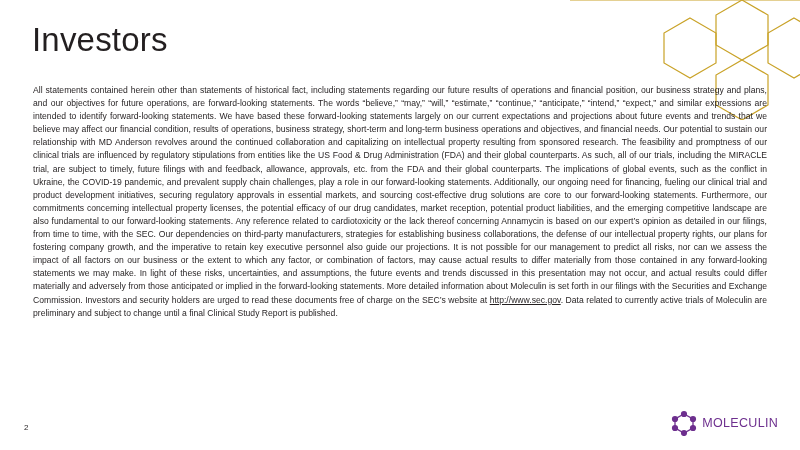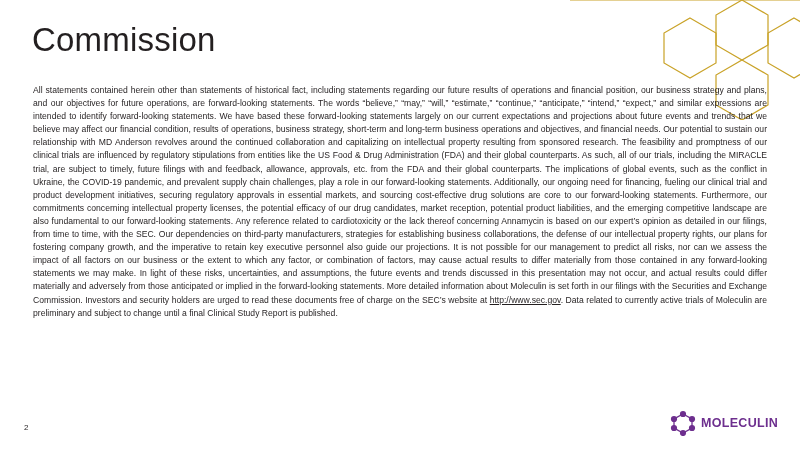--- a/index.html
+++ b/index.html
@@ -80,21 +80,21 @@
     align-items: center;
     gap: 5px;
   }
   .logo-mark {
     width: 26px;
     height: 26px;
     position: relative;
   }
   .logo-text {
     font-size: 12.5px;
-    font-weight: bold;
+    font-weight: normal;
     color: #6d2f8e;
     letter-spacing: 0.3px;
   }
 </style>
 </head>
 <body>
 
 <div class="slide">
 
   <div class="deco">
@@ -102,21 +102,21 @@
       <g fill="none" stroke="#c9a227" stroke-width="1.2">
         <polygon points="655,0 0,0 0,0 0,0 0,0 0,0"></polygon>
         <polygon points="120,18 146,33 146,63 120,78 94,63 94,33"></polygon>
         <polygon points="172,0 198,15 198,45 172,60 146,45 146,15"></polygon>
         <polygon points="224,18 250,33 250,63 224,78 198,63 198,33"></polygon>
         <polygon points="172,60 198,75 198,105 172,120 146,105 146,75"></polygon>
       </g>
     </svg>
   </div>
 
-  <div class="title">Commission</div>
+  <div class="title">Investors</div>
 
   <div class="body-text">
     <p><span>All statements contained herein other than statements of historical fact, including statements regarding our future results of operations and financial position, our business strategy and plans, and our objectives for future operations, are forward-looking statements. The words “believe,” “may,” “will,” “estimate,” “continue,” “anticipate,” “intend,” “expect,” and similar expressions are intended to identify forward-looking statements. We have based these forward-looking statements largely on our current expectations and projections about future events and trends that we believe may affect our financial condition, results of operations, business strategy, short-term and long-term business operations and objectives, and financial needs. Our potential to sustain our relationship with MD Anderson revolves around the continued collaboration and capitalizing on intellectual property resulting from sponsored research. The feasibility and promptness of our clinical trials are influenced by regulatory stipulations from entities like the US Food &amp; Drug Administration (FDA) and their global counterparts. As such, all of our trials, including the MIRACLE trial, are subject to timely, future filings with and feedback, allowance, approvals, etc. from the FDA and their global counterparts. The implications of global events, such as the conflict in Ukraine, the COVID-19 pandemic, and prevalent supply chain challenges, play a role in our forward-looking statements. Additionally, our ongoing need for financing, fueling our clinical trial and product development initiatives, securing regulatory approvals in essential markets, and sourcing cost-effective drug solutions are core to our forward-looking statements. Furthermore, our commitments concerning intellectual property licenses, the potential efficacy of our drug candidates, market reception, potential product liabilities, and the emerging competitive landscape are also fundamental to our forward-looking statements. Any reference related to cardiotoxicity or the lack thereof concerning Annamycin is based on our expert’s opinion as detailed in our filings, from time to time, with the SEC. Our dependencies on third-party manufacturers, strategies for establishing business collaborations, the defense of our intellectual property rights, our plans for fostering company growth, and the imperative to retain key executive personnel also guide our projections. It is not possible for our management to predict all risks, nor can we assess the impact of all factors on our business or the extent to which any factor, or combination of factors, may cause actual results to differ materially from those contained in any forward-looking statements we may make. In light of these risks, uncertainties, and assumptions, the future events and trends discussed in this presentation may not occur, and actual results could differ materially and adversely from those anticipated or implied in the forward-looking statements. More detailed information about Moleculin is set forth in our filings with the Securities and Exchange Commission.  Investors and security holders are urged to read these documents free of charge on the SEC’s website at </span><a href="#">http://www.sec.gov</a><span>. Data related to currently active trials of Moleculin are preliminary and subject to change until a final Clinical Study Report is published.</span></p>
   </div>
 
   <div class="page-number">2</div>
 
   <div class="logo">
     <span class="logo-mark">
       <svg width="26" height="26" viewBox="0 0 26 26" xmlns="http://www.w3.org/2000/svg">

